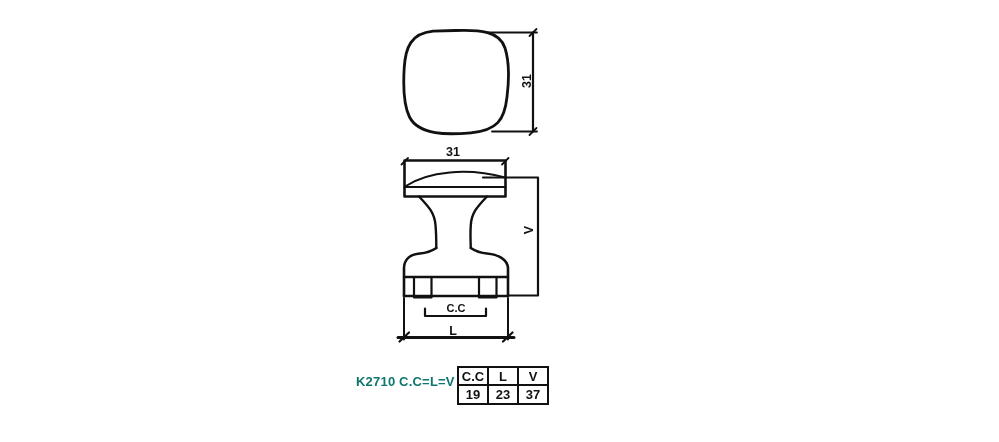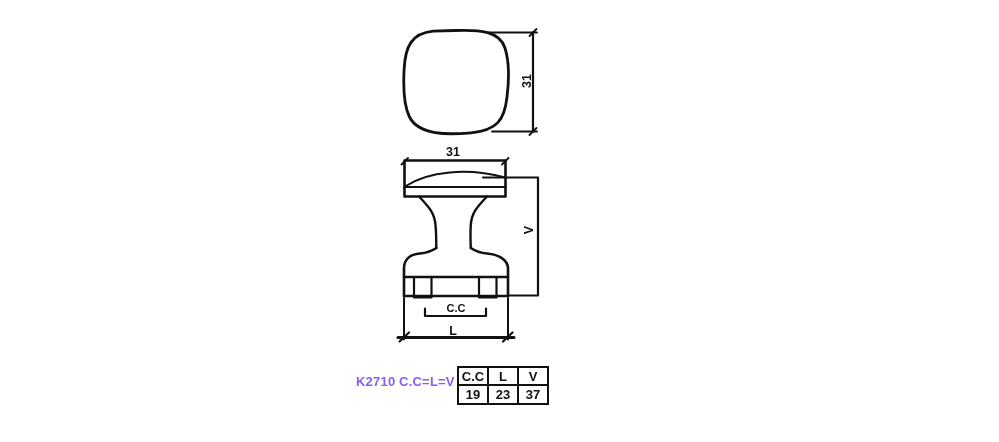--- a/index.html
+++ b/index.html
@@ -17,21 +17,21 @@
   svg.drawing { position: absolute; left: 0; top: 0; }
   svg text {
     font-family: "Liberation Sans", sans-serif;
     font-weight: bold;
     fill: #111111;
   }
   .model-label {
     position: absolute;
     left: 356px; top: 374px;
     font-size: 13px; font-weight: bold;
-    color: #8b5cf6;
+    color: #0f766e;
     letter-spacing: 0.2px;
     white-space: nowrap;
     transform: scaleY(1.05);
   }
   .spec-table {
     position: absolute;
     left: 457px; top: 366px;
     border-collapse: collapse;
     background: #ffffff;
   }

